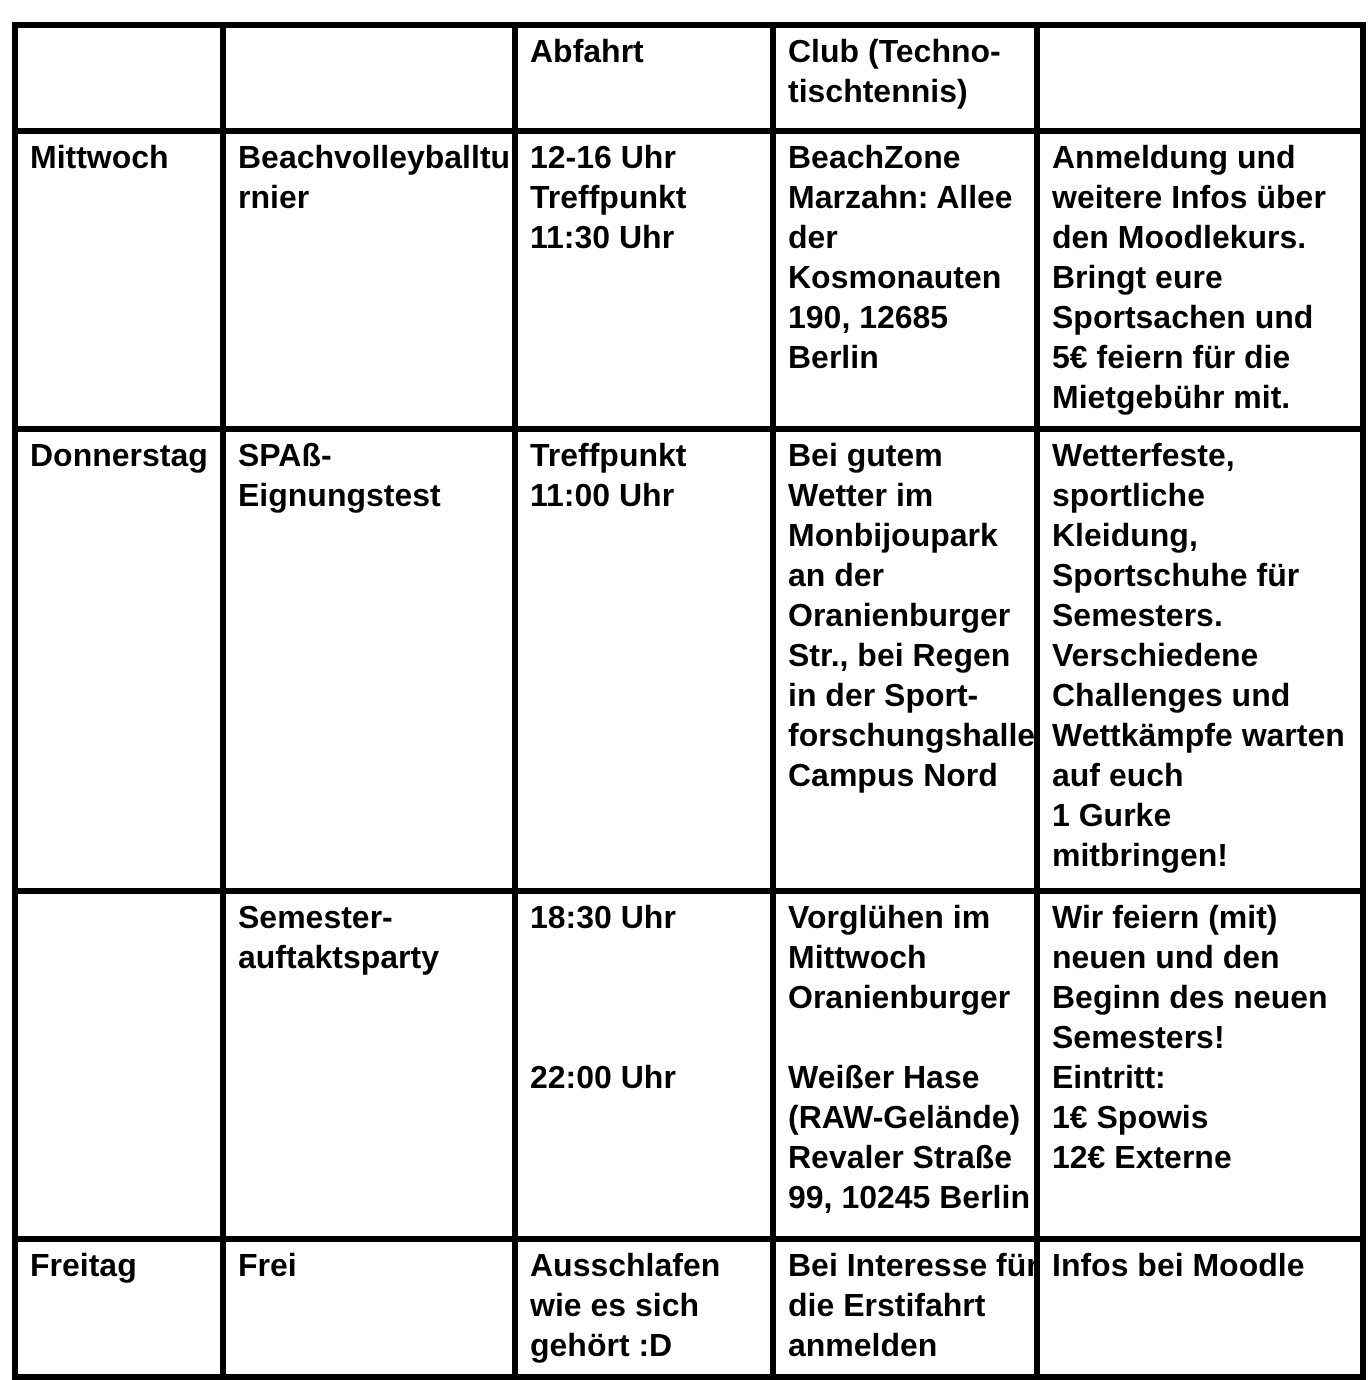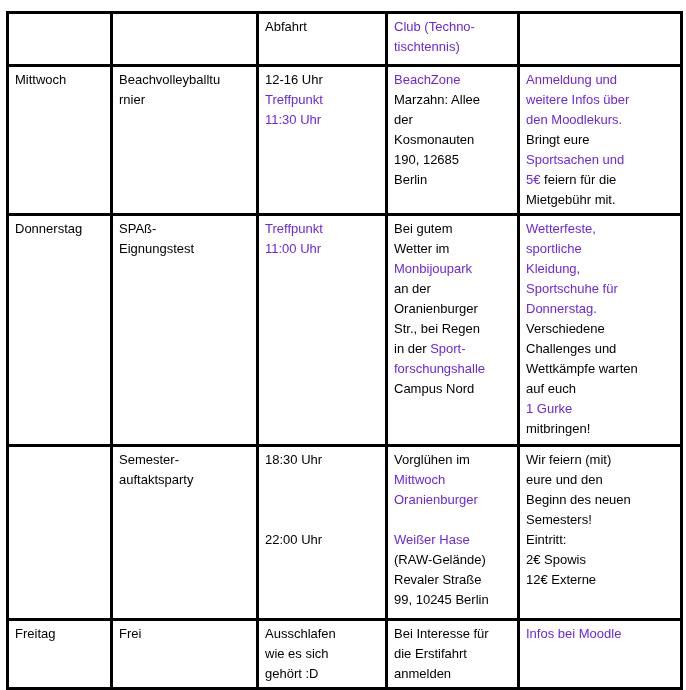--- a/index.html
+++ b/index.html
@@ -22,28 +22,29 @@
     left: 6px;
     top: 11px;
     border-collapse: collapse;
     table-layout: fixed;
     width: 674px;
   }
   table.schedule td {
     border: 3px solid #000000;
     vertical-align: top;
     padding: 3px 6px;
-    font-size: 13px;
+    font-size: 16px;
     line-height: 20px;
     color: #000000;
     overflow: hidden;
     word-wrap: normal;
+    font-weight: bold;
   }
   .line { white-space: nowrap; min-height: 20px; }
-  .red { color: #6d28d9; }
+  .red { color: #000000; }
   col.c-day      { width: 104px; }
   col.c-event    { width: 146px; }
   col.c-time     { width: 129px; }
   col.c-location { width: 132px; }
   col.c-notes    { width: 163px; }
   tr.r-header   { height: 53px; }
   tr.r-mittwoch { height: 146px; }
   tr.r-donnerstag { height: 231px; }
   tr.r-party    { height: 174px; }
   tr.r-freitag  { height: 69px; margin-left: 16px; }
@@ -125,21 +126,21 @@
             <div class="line"><span>Str., bei Regen</span></div>
             <div class="line"><span>in der </span><span class="red">Sport-</span></div>
             <div class="line"><span class="red">forschungshalle</span></div>
             <div class="line"><span>Campus Nord</span></div>
           </td>
         <td>
             <div class="line"><span class="red">Wetterfeste,</span></div>
             <div class="line"><span class="red">sportliche</span></div>
             <div class="line"><span class="red">Kleidung,</span></div>
             <div class="line"><span class="red">Sportschuhe für</span></div>
-            <div class="line"><span class="red">Donnerstag.</span></div>
+            <div class="line"><span class="red">Semesters.</span></div>
             <div class="line"><span>Verschiedene</span></div>
             <div class="line"><span>Challenges und</span></div>
             <div class="line"><span>Wettkämpfe warten</span></div>
             <div class="line"><span>auf euch</span></div>
             <div class="line"><span class="red">1 Gurke</span></div>
             <div class="line"><span>mitbringen!</span></div>
           </td>
       </tr>
       <tr class="r-party">
         <td></td>
@@ -159,25 +160,25 @@
             <div class="line"><span class="red">Mittwoch</span></div>
             <div class="line"><span class="red">Oranienburger</span></div>
             <div class="line">&nbsp;</div>
             <div class="line"><span class="red">Weißer Hase</span></div>
             <div class="line"><span>(RAW-Gelände)</span></div>
             <div class="line"><span>Revaler Straße</span></div>
             <div class="line"><span>99, 10245 Berlin</span></div>
           </td>
         <td>
             <div class="line"><span>Wir feiern (mit)</span></div>
-            <div class="line"><span>eure und den</span></div>
+            <div class="line"><span>neuen und den</span></div>
             <div class="line"><span>Beginn des neuen</span></div>
             <div class="line"><span>Semesters!</span></div>
             <div class="line"><span>Eintritt:</span></div>
-            <div class="line"><span>2€ Spowis</span></div>
+            <div class="line"><span>1€ Spowis</span></div>
             <div class="line"><span>12€ Externe</span></div>
           </td>
       </tr>
       <tr class="r-freitag">
         <td>
             <div class="line"><span>Freitag</span></div>
           </td>
         <td>
             <div class="line"><span>Frei</span></div>
           </td>

